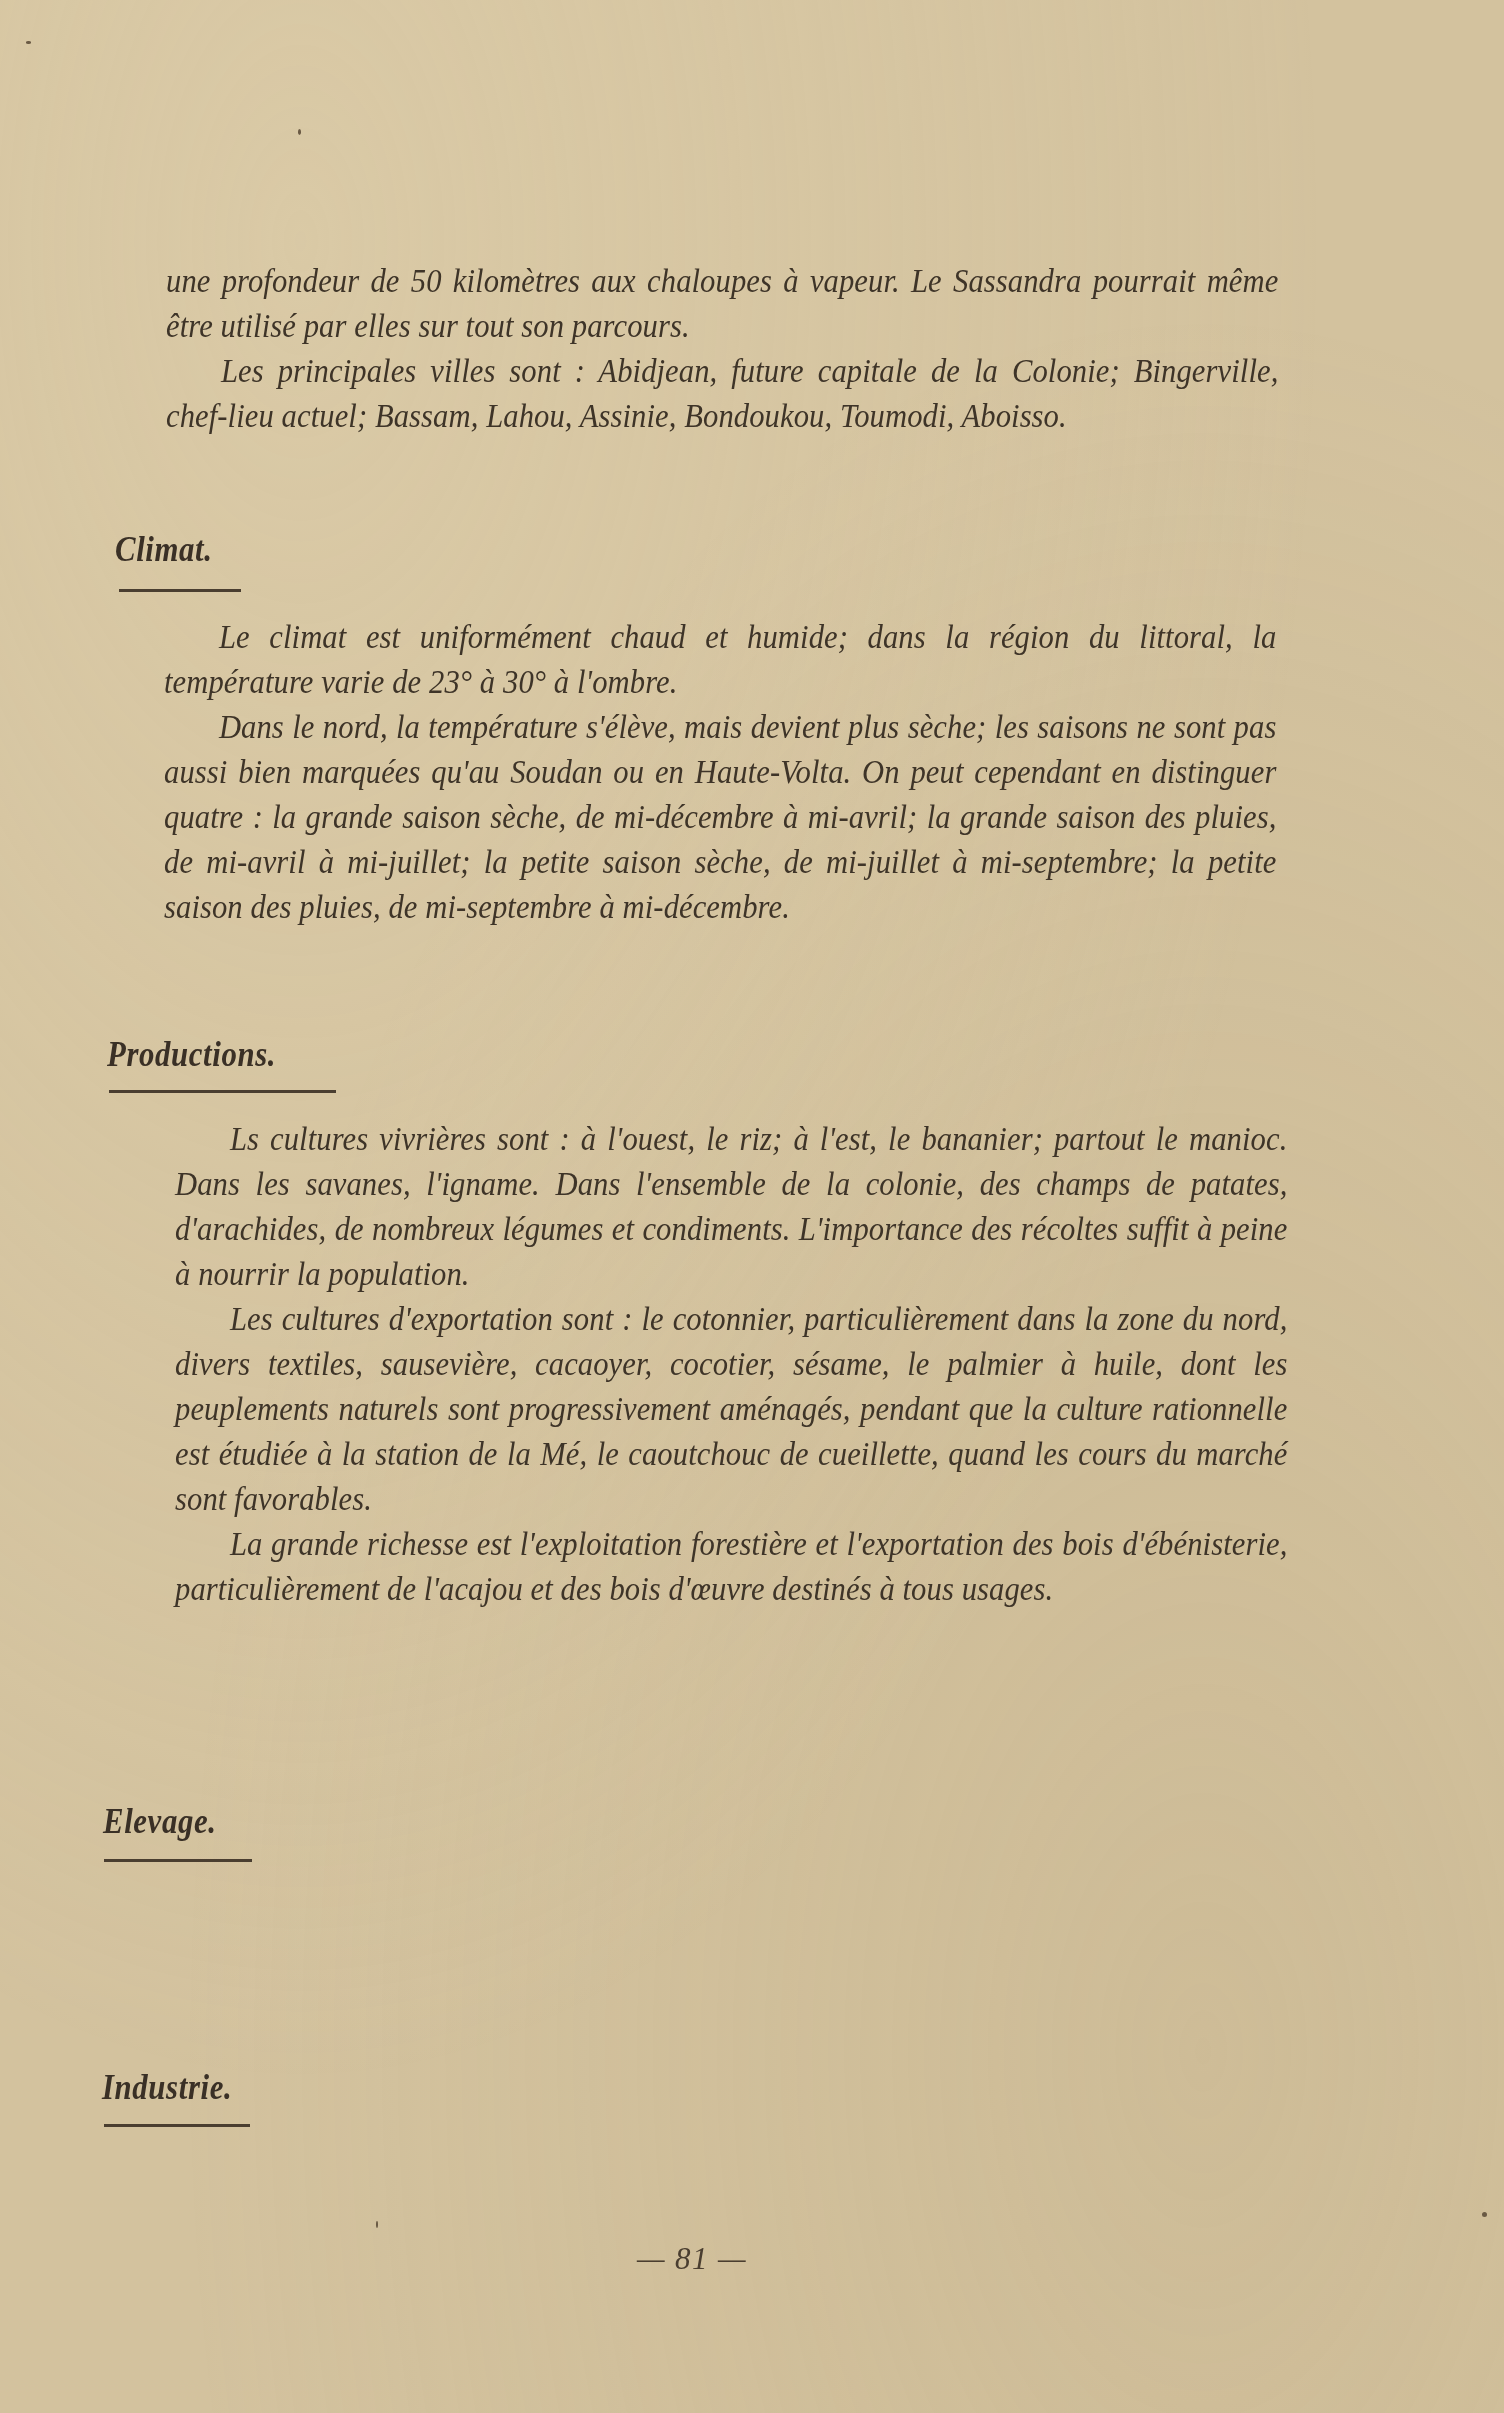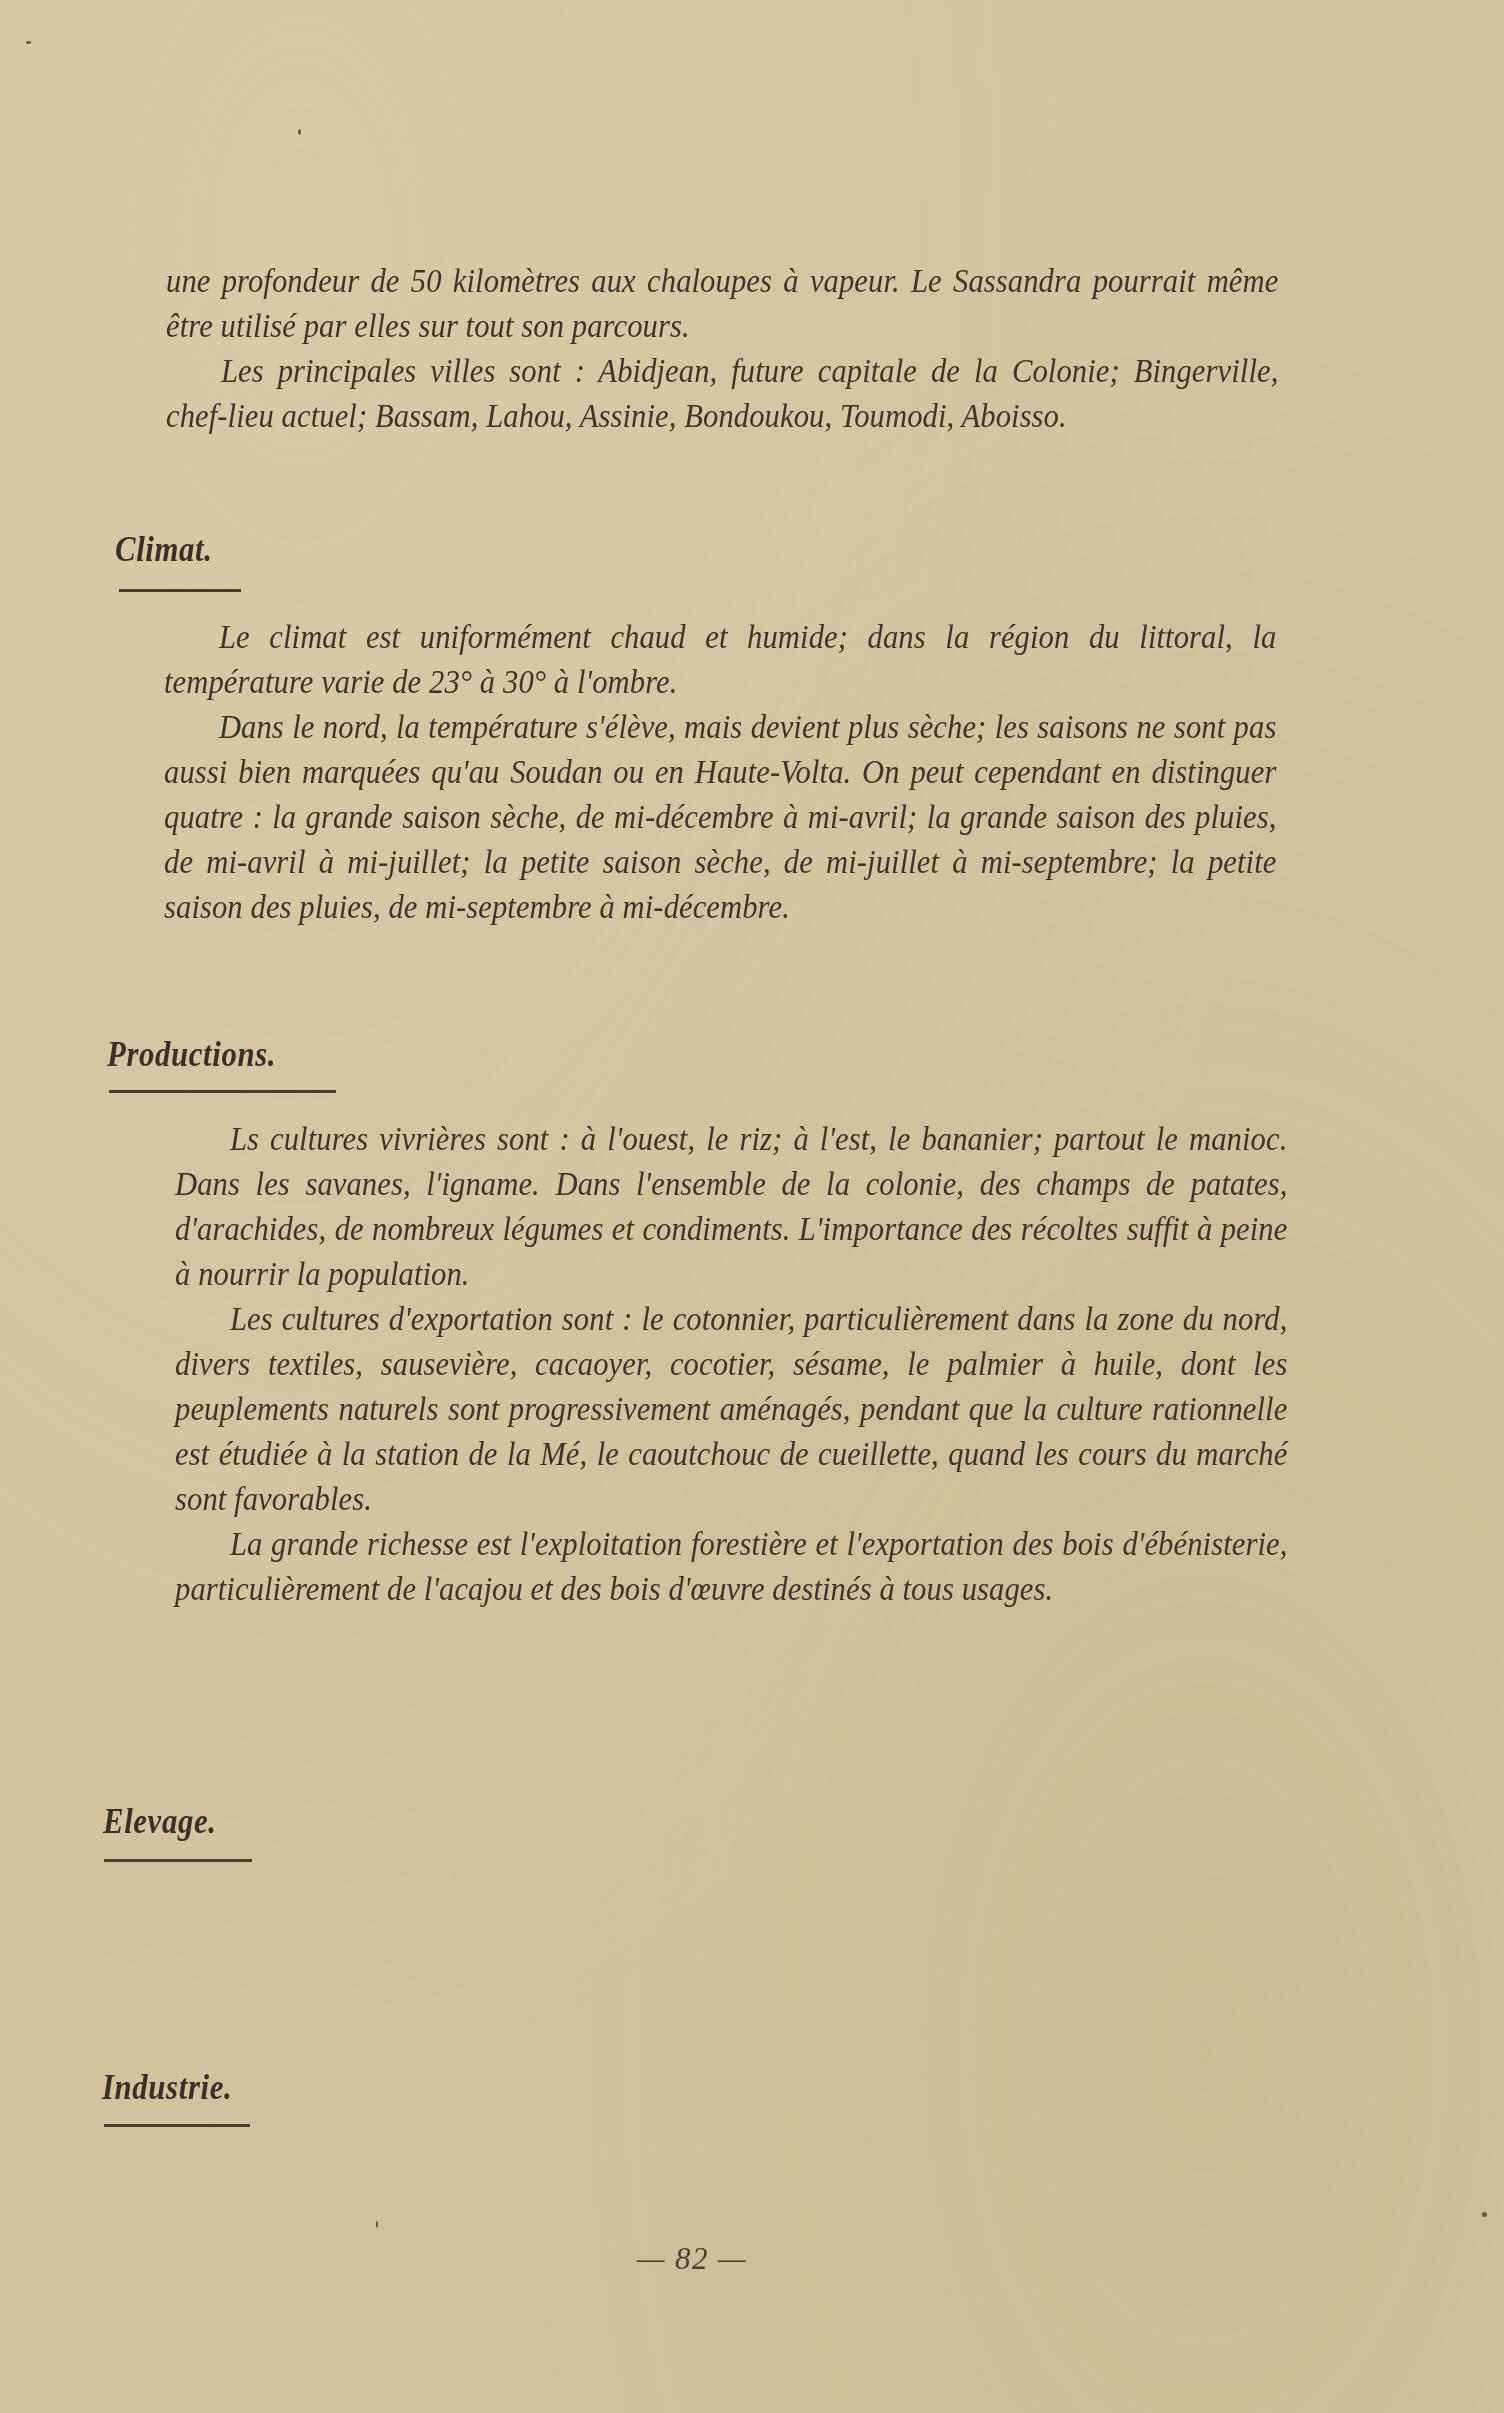--- a/index.html
+++ b/index.html
@@ -95,20 +95,20 @@
     <p class="para indent">Les cultures d'exportation sont : le cotonnier, particulièrement dans la zone du nord, divers textiles, sausevière, cacaoyer, cocotier, sésame, le palmier à huile, dont les peuplements naturels sont progressivement aménagés, pendant que la culture rationnelle est étudiée à la station de la Mé, le caoutchouc de cueillette, quand les cours du marché sont favorables.</p>
     <p class="para indent">La grande richesse est l'exploitation forestière et l'exportation des bois d'ébénisterie, particulièrement de l'acajou et des bois d'œuvre destinés à tous usages.</p>
   </div>
 
   <div class="heading" style="left:103px; top:1802px;">Elevage.</div>
   <div class="rule" style="left:104px; top:1859px; width:148px;"></div>
 
   <div class="heading" style="left:102px; top:2068px;">Industrie.</div>
   <div class="rule" style="left:104px; top:2124px; width:146px;"></div>
 
-  <div class="folio">— 82 —</div>
+  <div class="folio">— 81 —</div>
 
   <div class="speck" style="left:26px; top:41px; width:4.7px; height:2.7px;"></div>
   <div class="speck" style="left:298px; top:129px; width:3.4px; height:6.1px;"></div>
   <div class="speck" style="left:1482px; top:2212px; width:5.4px; height:5.4px;"></div>
   <div class="speck" style="left:376px; top:2221px; width:2px; height:6.8px;"></div>
 </div>
 
 
 </body></html>

